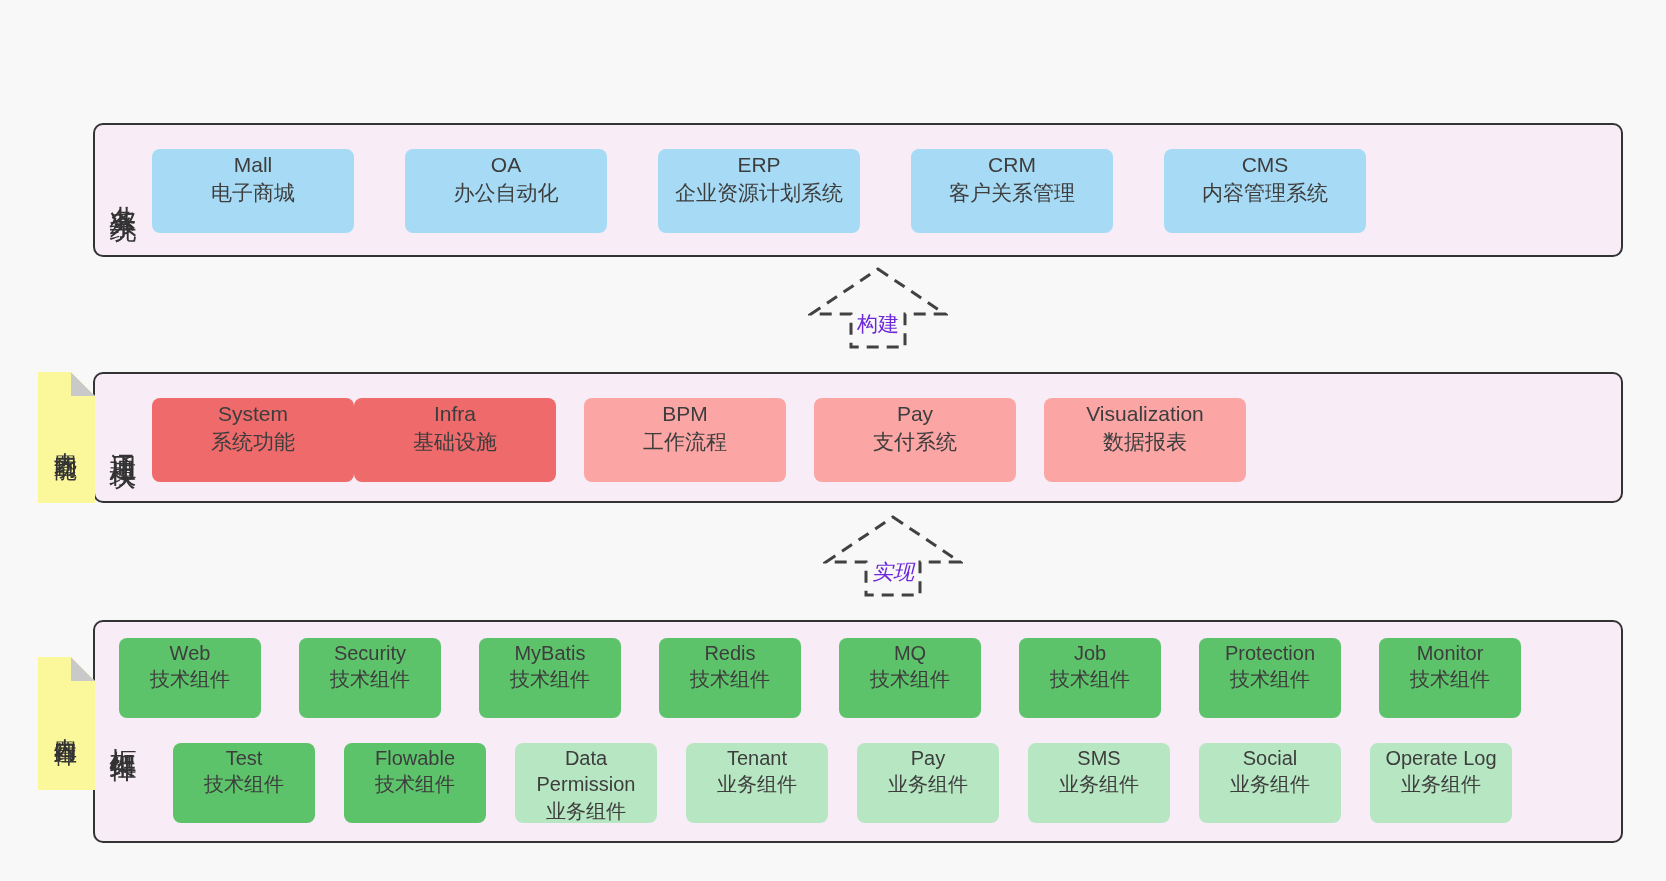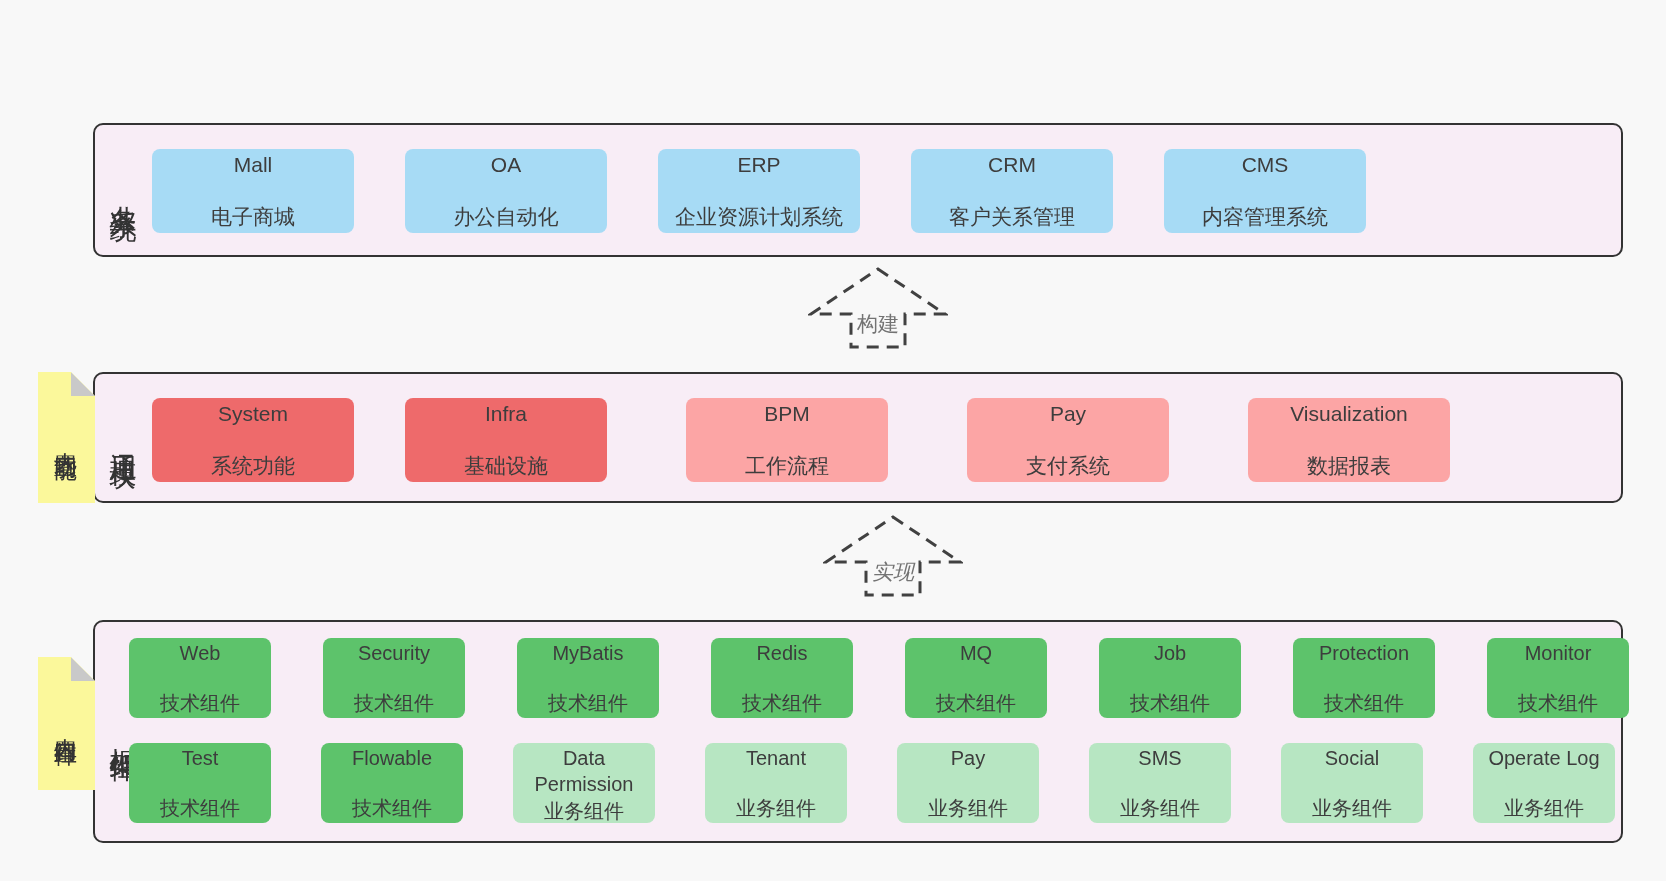--- a/index.html
+++ b/index.html
@@ -38,30 +38,30 @@
     white-space:nowrap;
   }
 
   .boxes{
     position:absolute;
     left:0;top:0;right:0;
     display:flex;
     align-items:flex-start;
   }
   .band1 .boxes{padding:24px 0 0 57px;gap:51px;}
-  .band2 .boxes{padding:24px 0 0 57px;gap:51px;}
-  .band3 .boxes.row1{padding:16px 0 0 34px;gap:52px;}
-  .band3 .boxes.row2{padding:121px 0 0 34px;gap:50px;}
+  .band2 .boxes{padding:24px 0 0 57px;}
+  .band3 .boxes.row1{padding:16px 0 0 24px;gap:38px;}
+  .band3 .boxes.row2{padding:121px 0 0 34px;gap:29px;margin-left:44px;}
 
   .box{
     border-radius:8px;
     display:flex;
     flex-direction:column;
     align-items:center;
-    justify-content:space-between;
+    justify-content:flex-start;
     text-align:center;
     line-height:1.32;
     flex:0 0 auto;
     box-sizing:border-box;
     padding:2px 8px;
   }
   .box .en,.box .zh{display:block;}
   .wide{width:202px;height:84px;font-size:21px;}
   .small{width:142px;height:80px;font-size:20px;}
   .blue{background:#a7dbf5;}
@@ -108,21 +108,21 @@
   }
   .arrow1{left:808px;top:266px;}
   .arrow2{left:823px;top:514px;font-style:italic;}
   .up-arrow svg{display:block;width:140px;height:84px;}
   .arrow-label{
     position:absolute;
     left:50%;top:46px;
     transform:translateX(-50%);
     background:#f8f8f8;
     font-size:21px;
-    color:#737373;
+    color:#6d28d9;
     padding:0 3px;
     line-height:1.15;
     white-space:nowrap;
   }
 </style>
 </head>
 <body>
 
 <div class="canvas">
 

